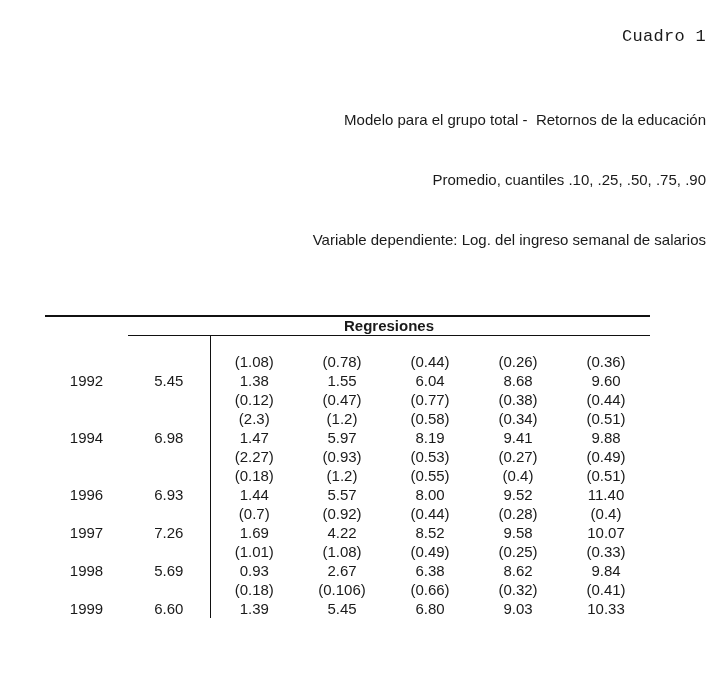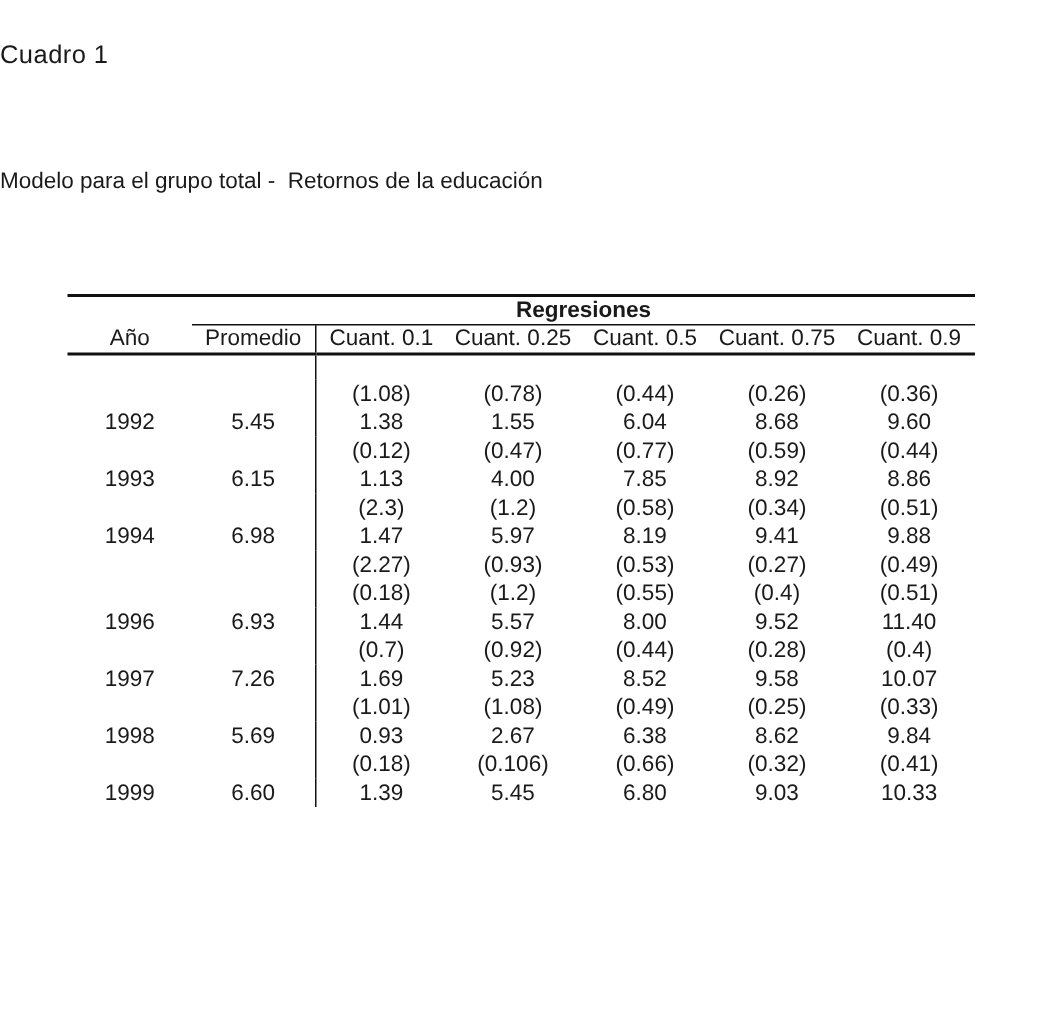--- a/index.html
+++ b/index.html
@@ -7,29 +7,29 @@
     width: 706px; height: 687px;
     background: #ffffff;
     color: #1a1a1a;
     font-family: "Liberation Sans", sans-serif;
     overflow: hidden;
   }
   .page { width: 706px; height: 687px; position: relative; }
 
   .title {
     margin-top: 27px;
-    text-align: left;
-    font-family: Liberation Sans, sans-serif;
+    text-align: right;
+    font-family: Liberation Mono, monospace;
     font-size: 17px;
     letter-spacing: 0.3px;
   }
 
   .subtitle-block {
     margin-top: 24px;
-    text-align: left;
+    text-align: right;
     font-size: 15px;
     line-height: 20px;
     white-space: pre-wrap;
   }
 
   table.reg-table {
     margin: 25px 0 0 45px;
     width: 605px;
     border-collapse: collapse;
     table-layout: fixed;
@@ -50,46 +50,39 @@
 </style>
 </head>
 <body>
 
 <div class="page">
 
   <div class="title">Cuadro 1</div>
 
   <div class="subtitle-block">
     <div>Modelo para el grupo total -  Retornos de la educación</div>
+    <div>Promedio, cuantiles .10, .25, .50, .75, .90</div>
+    <div>Variable dependiente: Log. del ingreso semanal de salarios</div>
   </div>
 
   <table class="reg-table">
     <colgroup>
       <col style="width:83px">
         <col style="width:82px">
         <col style="width:88px">
       <col style="width:88px">
         <col style="width:88px">
         <col style="width:88px">
         <col style="width:88px">
     </colgroup>
     <thead>
       <tr class="group-row">
         <th></th>
         <th class="group-label" colspan="6">Regresiones</th>
       </tr>
-      <tr class="colhead-row" id="col-header-row">
-          <th>Año</th>
-          <th>Promedio</th>
-          <th class="vline">Cuant. 0.1</th>
-          <th>Cuant. 0.25</th>
-          <th>Cuant. 0.5</th>
-          <th>Cuant. 0.75</th>
-          <th>Cuant. 0.9</th>
-        </tr>
     </thead>
     <tbody id="table-body">
         <tr class="spacer-row">
           <td></td>
           <td></td>
           <td class="vline"></td>
           <td></td>
           <td></td>
           <td></td>
           <td></td>
@@ -111,31 +104,22 @@
           <td>6.04</td>
           <td>8.68</td>
           <td>9.60</td>
         </tr>
         <tr class="data-row">
           <td></td>
           <td></td>
           <td class="vline">(0.12)</td>
           <td>(0.47)</td>
           <td>(0.77)</td>
-          <td>(0.59)</td>
+          <td>(0.38)</td>
           <td>(0.44)</td>
-        </tr>
-        <tr class="data-row">
-          <td>1993</td>
-          <td>6.15</td>
-          <td class="vline">1.13</td>
-          <td>4.00</td>
-          <td>7.85</td>
-          <td>8.92</td>
-          <td>8.86</td>
         </tr>
         <tr class="data-row">
           <td></td>
           <td></td>
           <td class="vline">(2.3)</td>
           <td>(1.2)</td>
           <td>(0.58)</td>
           <td>(0.34)</td>
           <td>(0.51)</td>
         </tr>
@@ -181,21 +165,21 @@
           <td class="vline">(0.7)</td>
           <td>(0.92)</td>
           <td>(0.44)</td>
           <td>(0.28)</td>
           <td>(0.4)</td>
         </tr>
         <tr class="data-row">
           <td>1997</td>
           <td>7.26</td>
           <td class="vline">1.69</td>
-          <td>5.23</td>
+          <td>4.22</td>
           <td>8.52</td>
           <td>9.58</td>
           <td>10.07</td>
         </tr>
         <tr class="data-row">
           <td></td>
           <td></td>
           <td class="vline">(1.01)</td>
           <td>(1.08)</td>
           <td>(0.49)</td>

